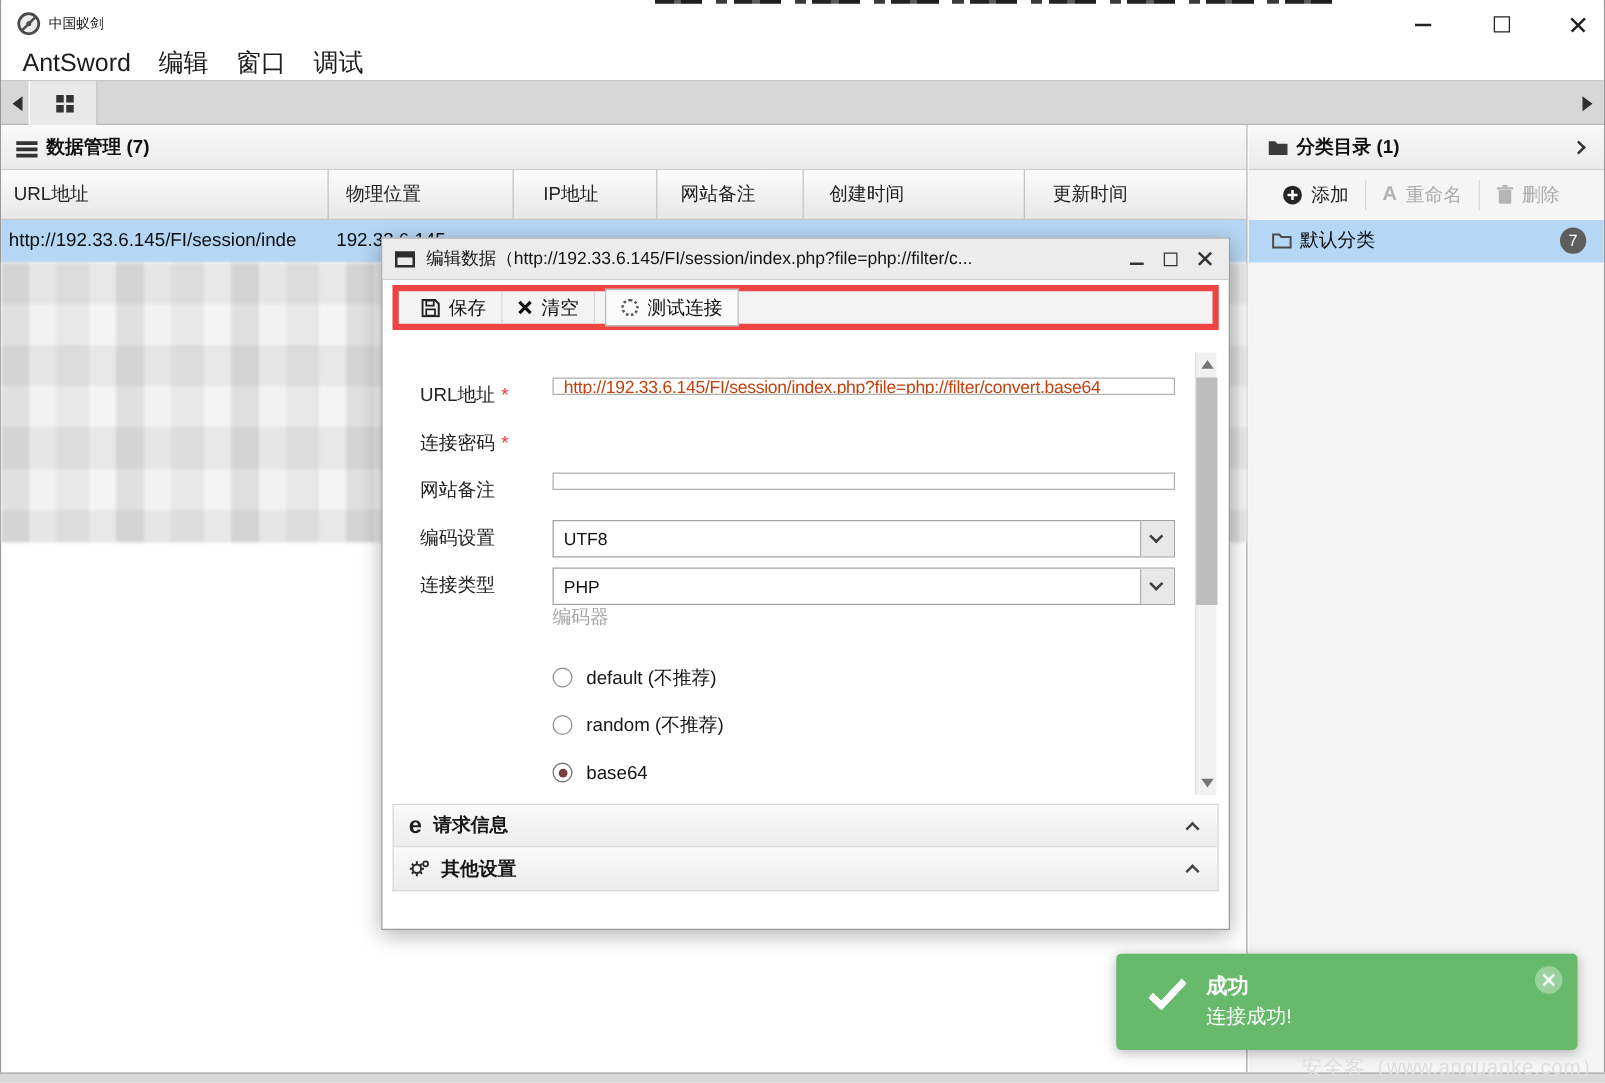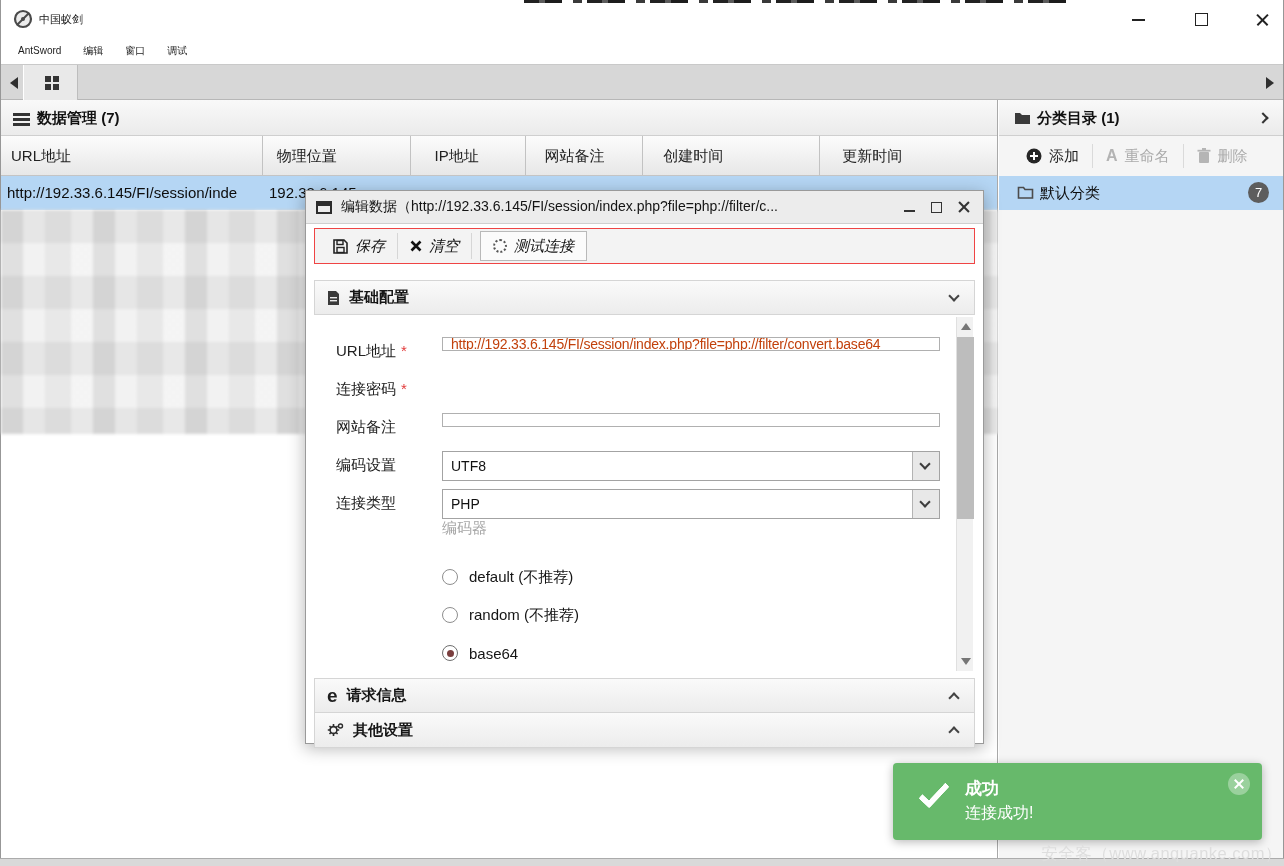--- a/index.html
+++ b/index.html
@@ -11,21 +11,21 @@
   .titlebar { position:absolute; left:1px; top:0; right:1px; height:38px; background:#fff; }
   .app-logo { position:absolute; left:12px; top:9px; width:20px; height:20px; }
   .app-title { position:absolute; left:38px; top:0; line-height:38px; font-size:11px; color:#111; }
   .winctl { position:absolute; top:0; height:38px; width:34px; cursor:default; }
   .winctl .bar { position:absolute; left:11px; top:19px; width:13px; height:1.5px; background:#222; }
   .winctl .sq { position:absolute; left:11px; top:13px; width:13px; height:13px; border:1.5px solid #222; }
   .xline { position:absolute; left:11px; top:19px; width:15px; height:1.5px; background:#222; }
   .x1 { transform:rotate(45deg); } .x2 { transform:rotate(-45deg); }
 
   .menubar { position:absolute; left:1px; top:38px; right:1px; height:26px; background:#fff; display:flex; align-items:center; padding-left:6px; }
-  .menu-item { font-size:10px; color:#1c1c1c; padding:0 11px; line-height:26px; }
+  .menu-item { font-size:20px; color:#1c1c1c; padding:0 11px; line-height:26px; }
 
   .tabbar { position:absolute; left:1px; top:64px; right:1px; height:36px; background:#d7d7d7; border-top:1px solid #c9c9c9; border-bottom:1px solid #b7b7b7; }
   .tab-arrow-left { position:absolute; left:9px; top:12px; width:0; height:0; border-top:6px solid transparent; border-bottom:6px solid transparent; border-right:8px solid #2f2f2f; }
   .tab-arrow-right { position:absolute; right:9px; top:12px; width:0; height:0; border-top:6px solid transparent; border-bottom:6px solid transparent; border-left:8px solid #2f2f2f; }
   .tab-active { position:absolute; left:22px; top:0; width:55px; height:35px; background:#e9e9e9; border-left:1px solid #fff; border-right:1px solid #bdbdbd; }
   .grid-glyph { position:absolute; left:21px; top:11px; width:6px; height:6px; background:#343434; box-shadow:8px 0 0 #343434, 0 8px 0 #343434, 8px 8px 0 #343434; }
 
   
   .main-panel { position:absolute; left:1px; top:100px; width:997px; bottom:8px; background:#fff; border-right:1px solid #a9a9a9; }
   .panel-header { height:36px; background:linear-gradient(#f9f9f9,#ebebeb); border-bottom:1px solid #cfcfcf; position:relative; }
@@ -70,21 +70,21 @@
   
   .dialog { position:absolute; left:305px; top:190px; width:679px; height:554px; background:#fff; border:1px solid #9a9a9a; box-shadow:0 4px 16px rgba(0,0,0,.30); z-index:10; }
   .dlg-titlebar { height:33px; background:#ececec; border-bottom:1px solid #cfcfcf; display:flex; align-items:center; padding:0 10px; gap:9px; }
   .dlg-win-icon { width:16px; height:13px; border:2px solid #2c2c2c; border-top-width:5px; flex:0 0 auto; }
   .dlg-title { flex:1; font-size:14px; font-weight:normal; color:#141414; white-space:nowrap; overflow:hidden; }
   .dlg-ctl { position:relative; width:18px; height:18px; flex:0 0 auto; }
   .dlg-min-bar { position:absolute; left:3px; top:12px; width:11px; height:2px; background:#333; }
   .dlg-max-sq { position:absolute; left:3px; top:4px; width:11px; height:11px; border:1.5px solid #333; }
   .dlg-x { position:absolute; left:2px; top:8px; width:14px; height:2px; background:#333; }
 
-  .dlg-toolbar { margin:4px 8px 16px 8px; height:36px; background:#f3f3f3; border:1px solid #ef4444; display:flex; align-items:center; padding:0 6px;font-style:italic; }
+  .dlg-toolbar { margin:4px 8px 16px 8px; height:36px; background:#f3f3f3; border:5px solid #ef4444; display:flex; align-items:center; padding:0 6px; }
   .tbtn { display:flex; align-items:center; gap:7px; font-size:15px; color:#111; padding:0 12px; height:30px; }
   .tbtn-test { border:1px solid #b9b9b9; background:#fbfbfb; margin-left:8px; }
   .tsep { width:1px; height:26px; background:#d6d6d6; }
   .spinner { width:14px; height:14px; border:2px dotted #555; border-radius:50%; }
 
   .dlg-section { margin:5px 8px 0 8px; height:35px; background:linear-gradient(#fafafa,#ececec); border:1px solid #d5d5d5; display:flex; align-items:center; padding:0 12px; gap:9px; position:relative; }
   .dlg-section.collapsed { margin-top:0; }
   .dlg-section + .dlg-section.collapsed { margin-top:0; border-top:none; }
   .sec-title { font-size:15px; font-weight:bold; color:#161616; }
   .sec-chev { position:absolute; right:16px; }
@@ -274,31 +274,20 @@
         </span>
         <span>清空</span>
       </div>
       <div class="tsep"></div>
       <div class="tbtn tbtn-test">
         <span class="spinner"></span>
         <span>测试连接</span>
       </div>
     </div>
 
-    <div class="dlg-section">
-      <span>
-        <svg width="13" height="16" viewBox="0 0 13 16">
-            <path d="M1 1 h8 l3 3 v11 H1 z" fill="#3a3a3a"></path>
-            <rect x="3" y="7" width="7" height="1.4" fill="#ececec"></rect>
-            <rect x="3" y="10" width="7" height="1.4" fill="#ececec"></rect>
-          </svg>
-      </span>
-      <span class="sec-title">基础配置</span>
-      <span class="sec-chev chev chev-down" style="border-color:#444;"></span>
-    </div>
 
     <div class="dlg-form">
       <div class="frow" style="top:22px;">
         <span class="flabel"><span>URL地址</span><span class="freq">*</span></span>
         <input class="finput" value="http://192.33.6.145/FI/session/index.php?file=php://filter/convert.base64" style="">
       </div>
       <div class="frow" style="top:60px;">
         <span class="flabel"><span>连接密码</span><span class="freq">*</span></span>
       </div>
       <div class="frow" style="top:98px;">

